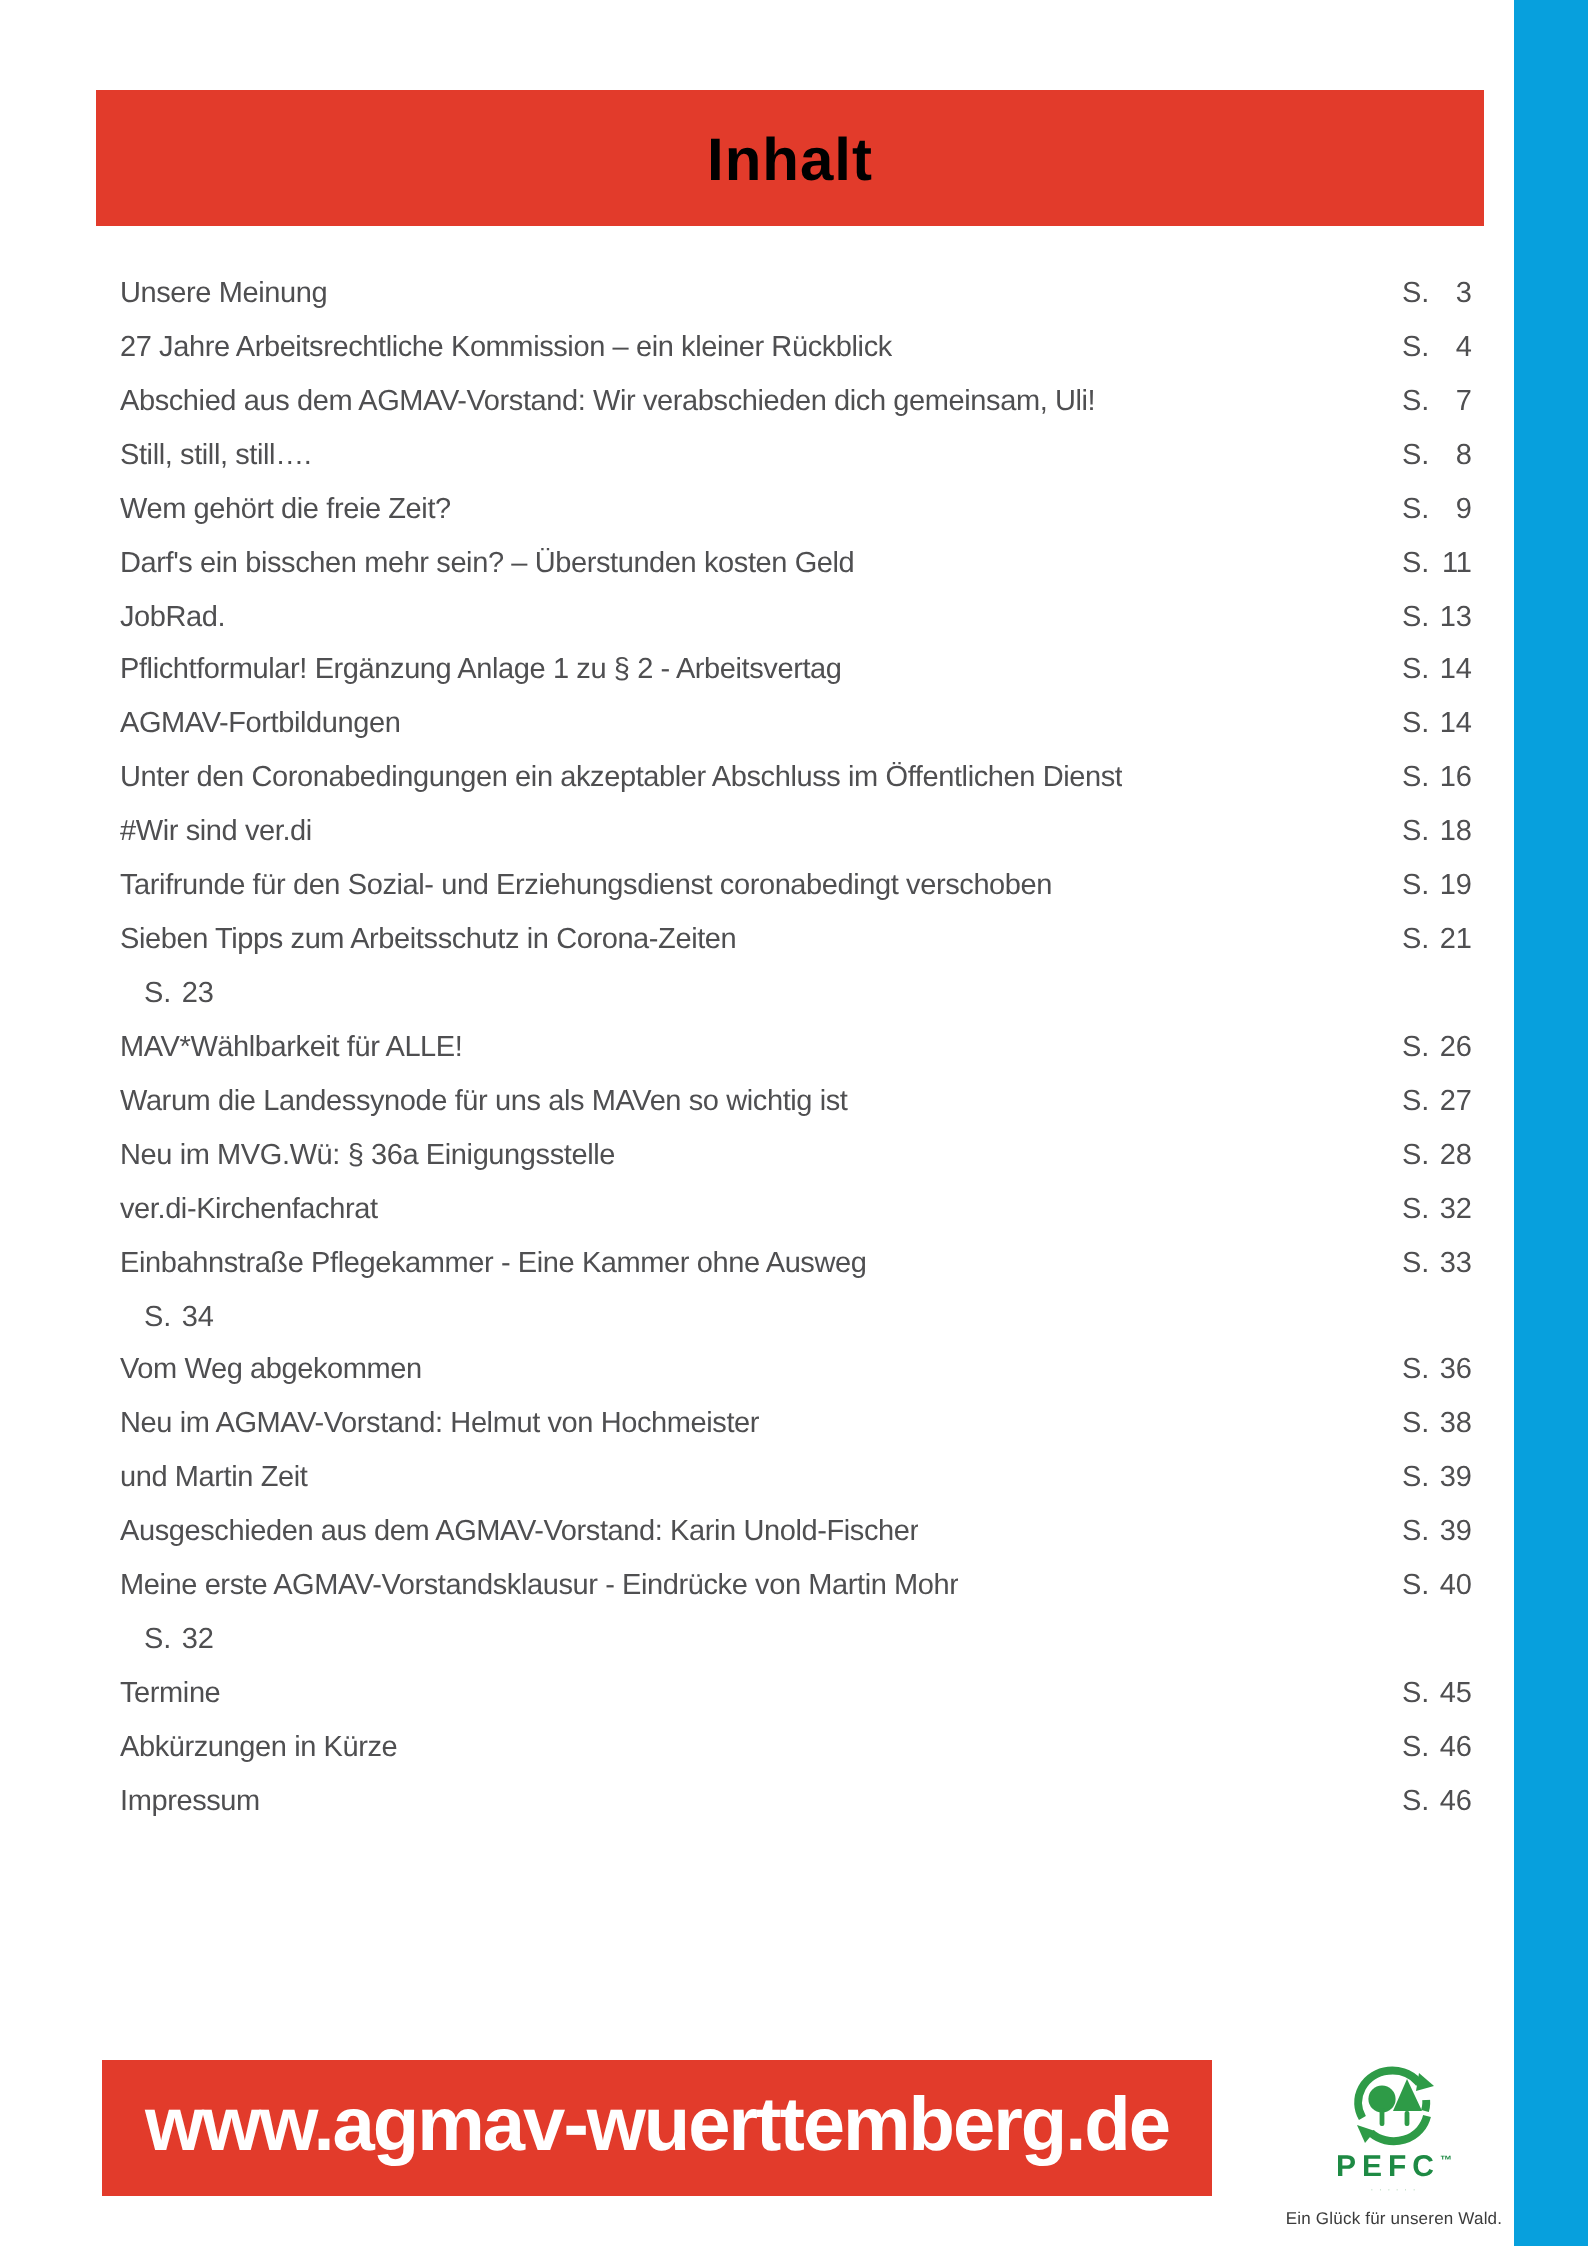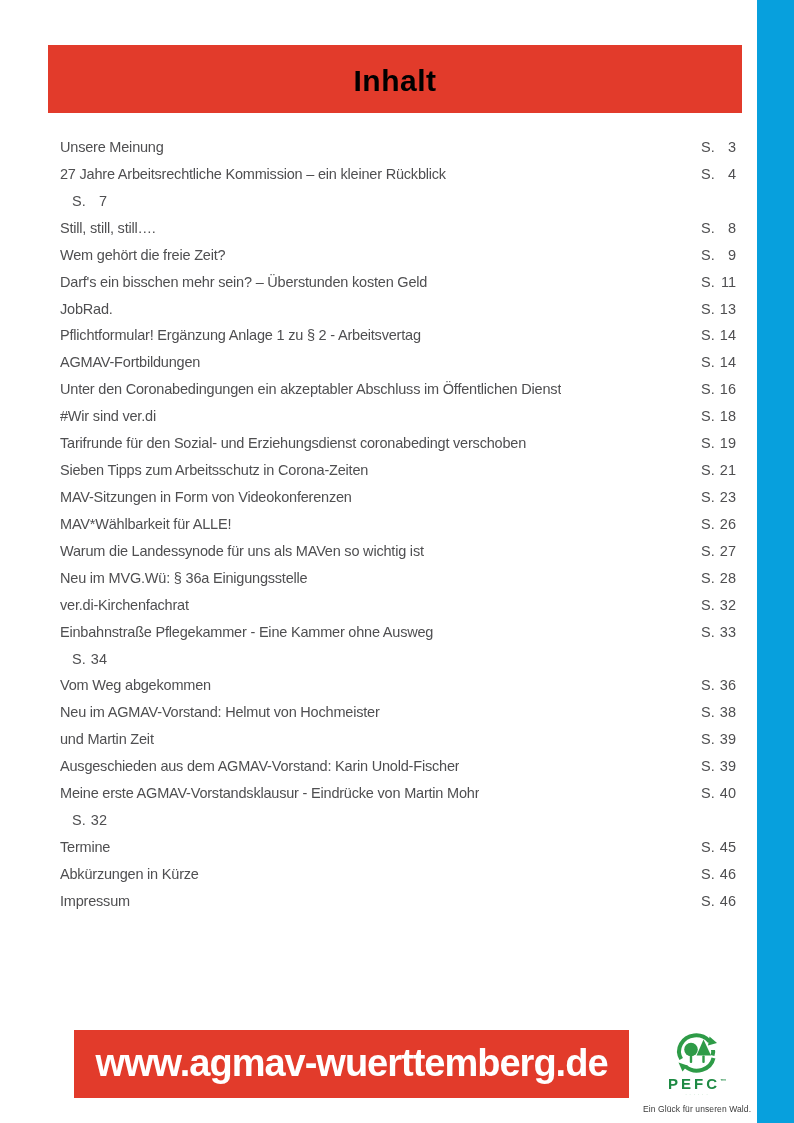--- a/index.html
+++ b/index.html
@@ -38,21 +38,21 @@
     white-space:nowrap;overflow:hidden;
   }
   .toc-page{
     display:flex;justify-content:space-between;
     width:35px;flex:0 0 35px;margin-left:12px;
     font-size:14.5px;color:#4F4F51;
   }
   .toc-page .num{text-align:right;}
   
   .site-banner{
-    position:absolute;left:74px;top:1030px;width:555px;height:68px;
+    position:absolute;left:51px;top:1030px;width:555px;height:68px;
     background:#E23B2B;
     display:flex;align-items:center;justify-content:center;
   }
   .site-banner .url{
     color:#ffffff;font-size:38px;font-weight:bold;letter-spacing:-1px;
     white-space:nowrap;padding-bottom:2px;
   }
   
   .pefc{
     position:absolute;left:636px;top:1031px;width:122px;
@@ -95,20 +95,21 @@
 
       <div class="toc-row">
         <span class="toc-label">27 Jahre Arbeitsrechtliche Kommission – ein kleiner Rückblick</span>
         <span class="toc-page">
           <span class="abbr">S.</span>
           <span class="num">4</span>
         </span>
       </div>
 
       <div class="toc-row">
+        <span class="toc-label">Abschied aus dem AGMAV-Vorstand: Wir verabschieden dich gemeinsam, Uli!</span>
         <span class="toc-page">
           <span class="abbr">S.</span>
           <span class="num">7</span>
         </span>
       </div>
 
       <div class="toc-row">
         <span class="toc-label">Still, still, still….</span>
         <span class="toc-page">
           <span class="abbr">S.</span>
@@ -182,21 +183,20 @@
 
       <div class="toc-row">
         <span class="toc-label">Sieben Tipps zum Arbeitsschutz in Corona-Zeiten</span>
         <span class="toc-page">
           <span class="abbr">S.</span>
           <span class="num">21</span>
         </span>
       </div>
 
       <div class="toc-row">
-        <span class="toc-label">MAV-Sitzungen in Form von Videokonferenzen</span>
         <span class="toc-page">
           <span class="abbr">S.</span>
           <span class="num">23</span>
         </span>
       </div>
 
       <div class="toc-row">
         <span class="toc-label">MAV*Wählbarkeit für ALLE!</span>
         <span class="toc-page">
           <span class="abbr">S.</span>

